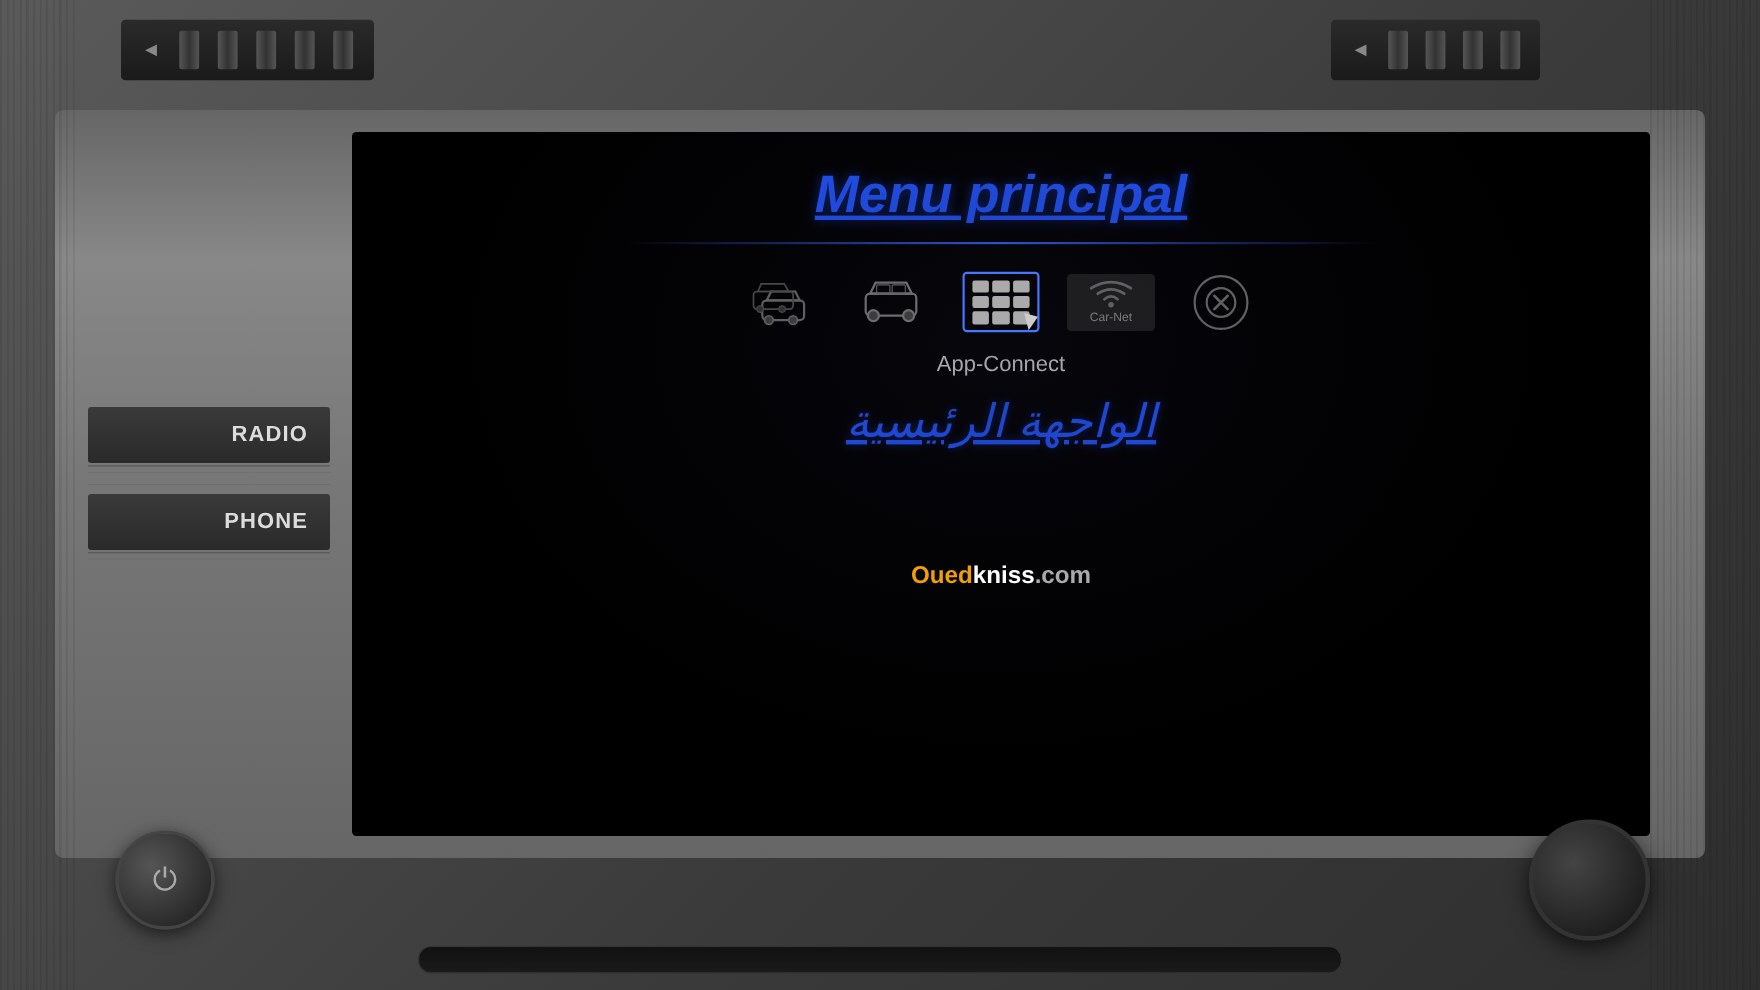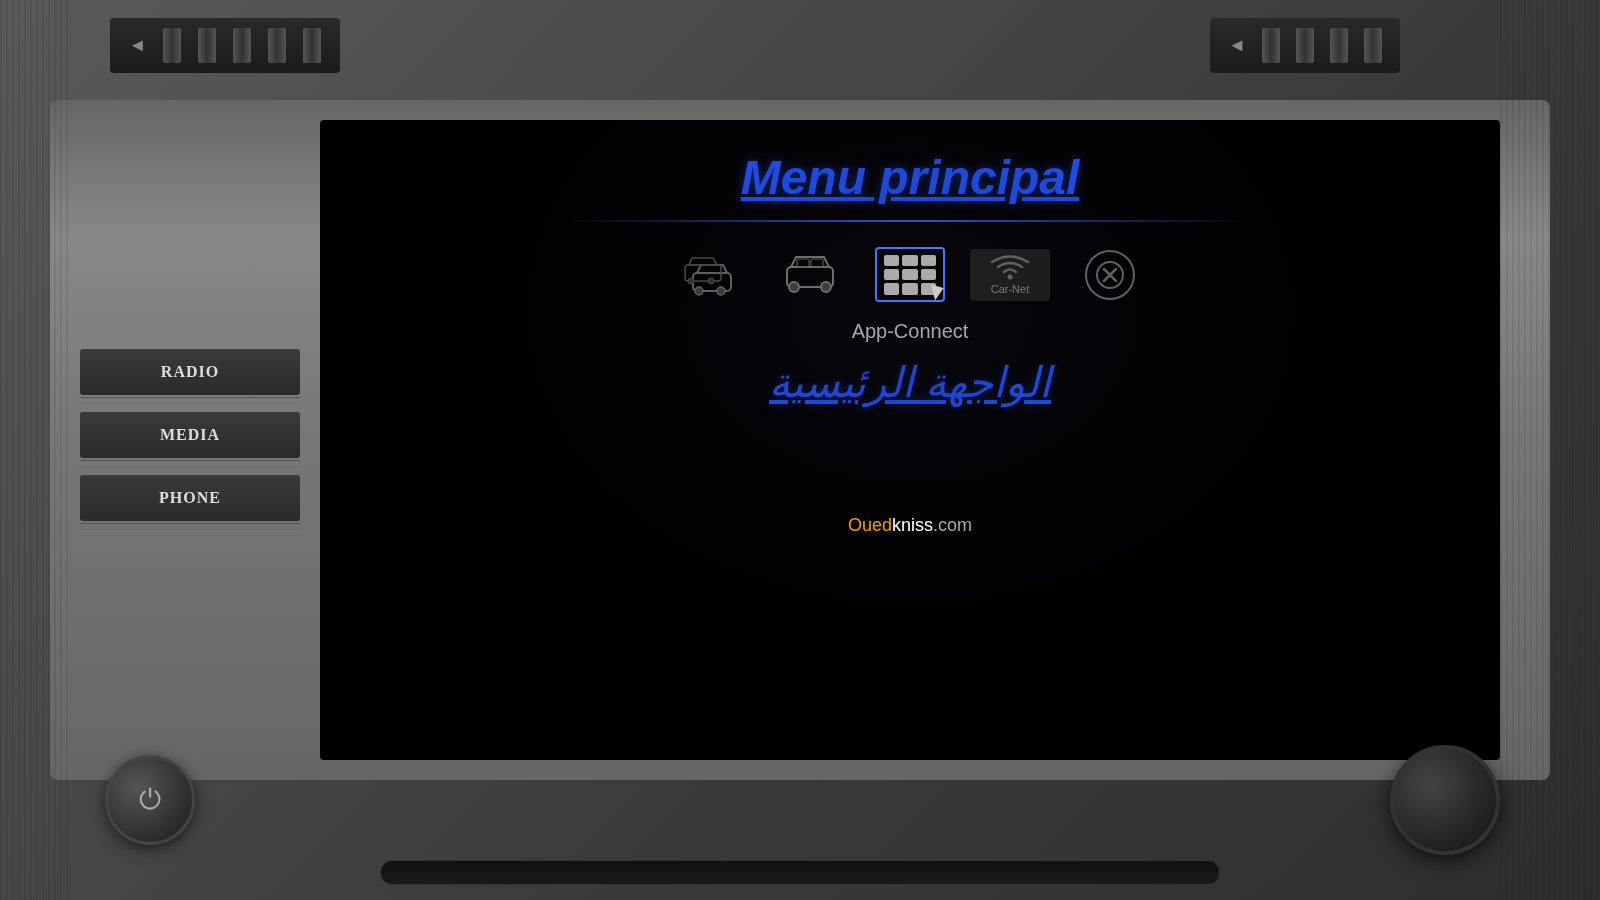--- a/index.html
+++ b/index.html
@@ -87,28 +87,27 @@
       flex-direction: column;
       gap: 6px;
       width: 220px;
     }
 
     .hw-button {
       background: linear-gradient(180deg, #3a3a3a, #2a2a2a);
       color: #ddd;
       border: none;
       padding: 14px 20px;
-      font-size: 16px;
+      font-size: 20px;
       font-weight: bold;
       letter-spacing: 1px;
       cursor: pointer;
       border-radius: 3px;
-      text-align: center;
+      text-align: right;
       position: relative;
-      font-family: Liberation Serif, serif;
     }
 
     .hw-button::after {
       content: '';
       position: absolute;
       bottom: -3px;
       left: 0;
       right: 0;
       height: 1px;
       background: #555;
@@ -220,22 +219,22 @@
       margin-top: 15px;
       direction: rtl;
       text-shadow: 0 0 8px rgba(30,80,255,0.4);
     }
 
     .watermark-colored {
       position: absolute;
       bottom: 35%;
       left: 50%;
       transform: translateX(-50%);
-      font-size: 18px;
-      font-weight: normal;
+      font-size: 22px;
+      font-weight: bold;
       pointer-events: none;
       white-space: nowrap;
     }
 
     .watermark-oued {
       color: #f0a000;
     }
 
     .watermark-kniss {
       color: #fff;
@@ -388,21 +387,20 @@
     <div class="vent-fin"></div>
     <div class="vent-fin"></div>
     <div class="vent-fin"></div>
   </div>
 
   <div class="infotainment-frame">
 
     <div class="left-buttons">
       <button class="hw-button">RADIO</button>
       <div class="btn-divider"></div>
-      <button class="hw-button">MEDIA</button>
       <div class="btn-divider"></div>
       <button class="hw-button">PHONE</button>
       <div class="btn-divider"></div>
     </div>
 
     <div class="screen">
 
       <span class="screen-title">Menu principal</span>
 
       <div class="screen-divider"></div>

